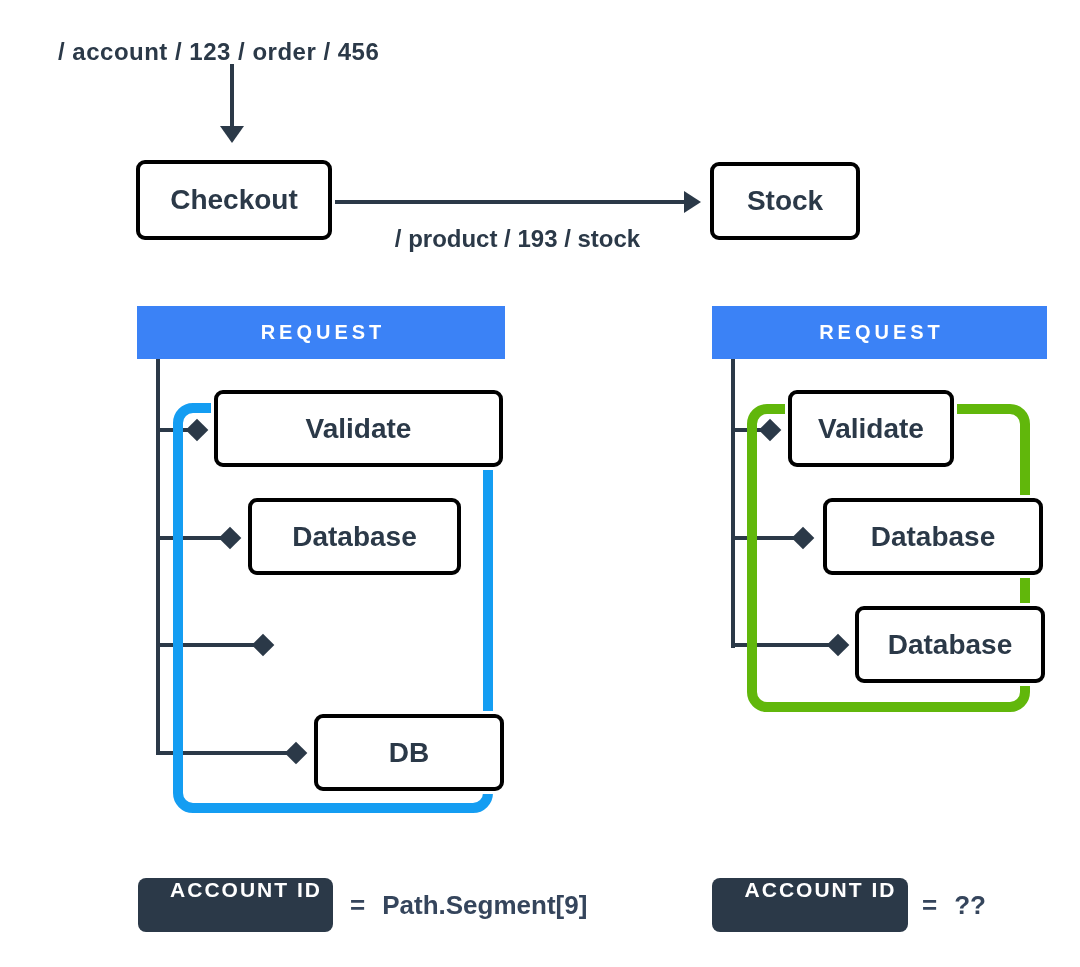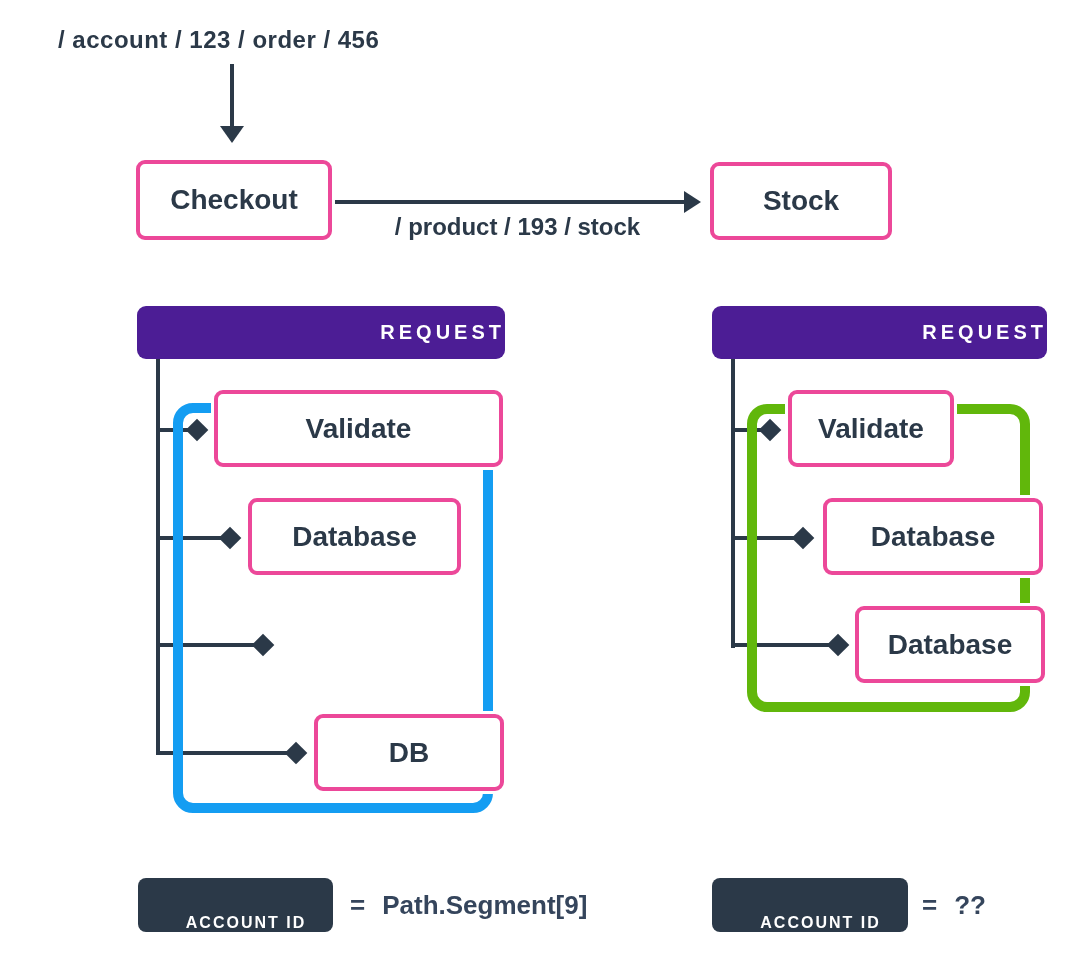--- a/index.html
+++ b/index.html
@@ -7,59 +7,59 @@
   .canvas {
     position: relative;
     width: 1080px;
     height: 967px;
     background: #ffffff;
     font-family: "Liberation Sans", sans-serif;
     font-weight: 700;
     color: #2b3948;
     overflow: hidden;
   }
-  .txt { position: absolute; white-space: nowrap; }
+  .txt { position: absolute; white-space: nowrap; margin-top: 12px; }
   .line { position: absolute; background: #2b3948; z-index: 1; }
   .trace {
     position: absolute;
     border: 10px solid #000;
     border-radius: 20px;
     background: transparent;
     z-index: 2;
   }
   .trace.blue  { border-color: #149df2; }
   .trace.green { border-color: #61b70b; }
   .box {
     position: absolute;
     background: #ffffff;
-    border: 4px solid #ec4899;
+    border: 4px solid #000000;
     border-radius: 9px;
     box-shadow: 0 0 0 3px #ffffff;
     display: flex; align-items: center; justify-content: center;
     font-size: 28px;
     z-index: 3;
   }
   .hdr {
     position: absolute;
-    background: #4c1d95;
-    border-radius: 9px;
+    background: #3b82f6;
+    border-radius: 0;
     color: #ffffff;
-    display: flex; align-items: center; justify-content: flex-end;
+    display: flex; align-items: center; justify-content: center;
     font-size: 20px;
     letter-spacing: 4px;
     text-indent: 4px;
     z-index: 3;
   }
   .badge {
     position: absolute;
     background: #2b3948;
     border-radius: 8px;
     color: #ffffff;
-    display: flex; align-items: flex-end; justify-content: center;
-    font-size: 16px;
+    display: flex; align-items: flex-start; justify-content: center;
+    font-size: 21px;
     letter-spacing: 2px;
     z-index: 3;
     padding-left: 21px;
   }
   .diamond {
     position: absolute;
     width: 16px; height: 16px;
     background: #2b3948;
     transform: rotate(45deg);
     z-index: 4;
@@ -101,21 +101,21 @@
   <div class="arrow-down-head" style="left:220px; top:126px;"></div>
 
   <div class="box" style="left:136px; top:160px; width:196px; height:80px;">
     <span>Checkout</span>
   </div>
 
   <div class="line" style="left:334px; top:200px; width:352px; height:4px;"></div>
   <div class="arrow-right-head" style="left:684px; top:191px;"></div>
   <div class="txt" style="left:375px; top:213px; width:285px; text-align:center; font-size:24px;">/ product / 193 / stock</div>
 
-  <div class="box" style="left:710px; top:162px; width:182px; height:78px;">
+  <div class="box" style="left:710px; top:162px; width:150px; height:78px;">
     <span>Stock</span>
   </div>
 
   <div class="hdr" style="left:137px; top:306px; width:368px; height:53px;">
     <span>REQUEST</span>
   </div>
 
   <div class="line" style="left:156px; top:358px; width:4px; height:397px;"></div>
   <div class="line" style="left:156px; top:428px; width:48px;  height:4px;"></div>
   <div class="line" style="left:156px; top:536px; width:82px;  height:4px;"></div>

